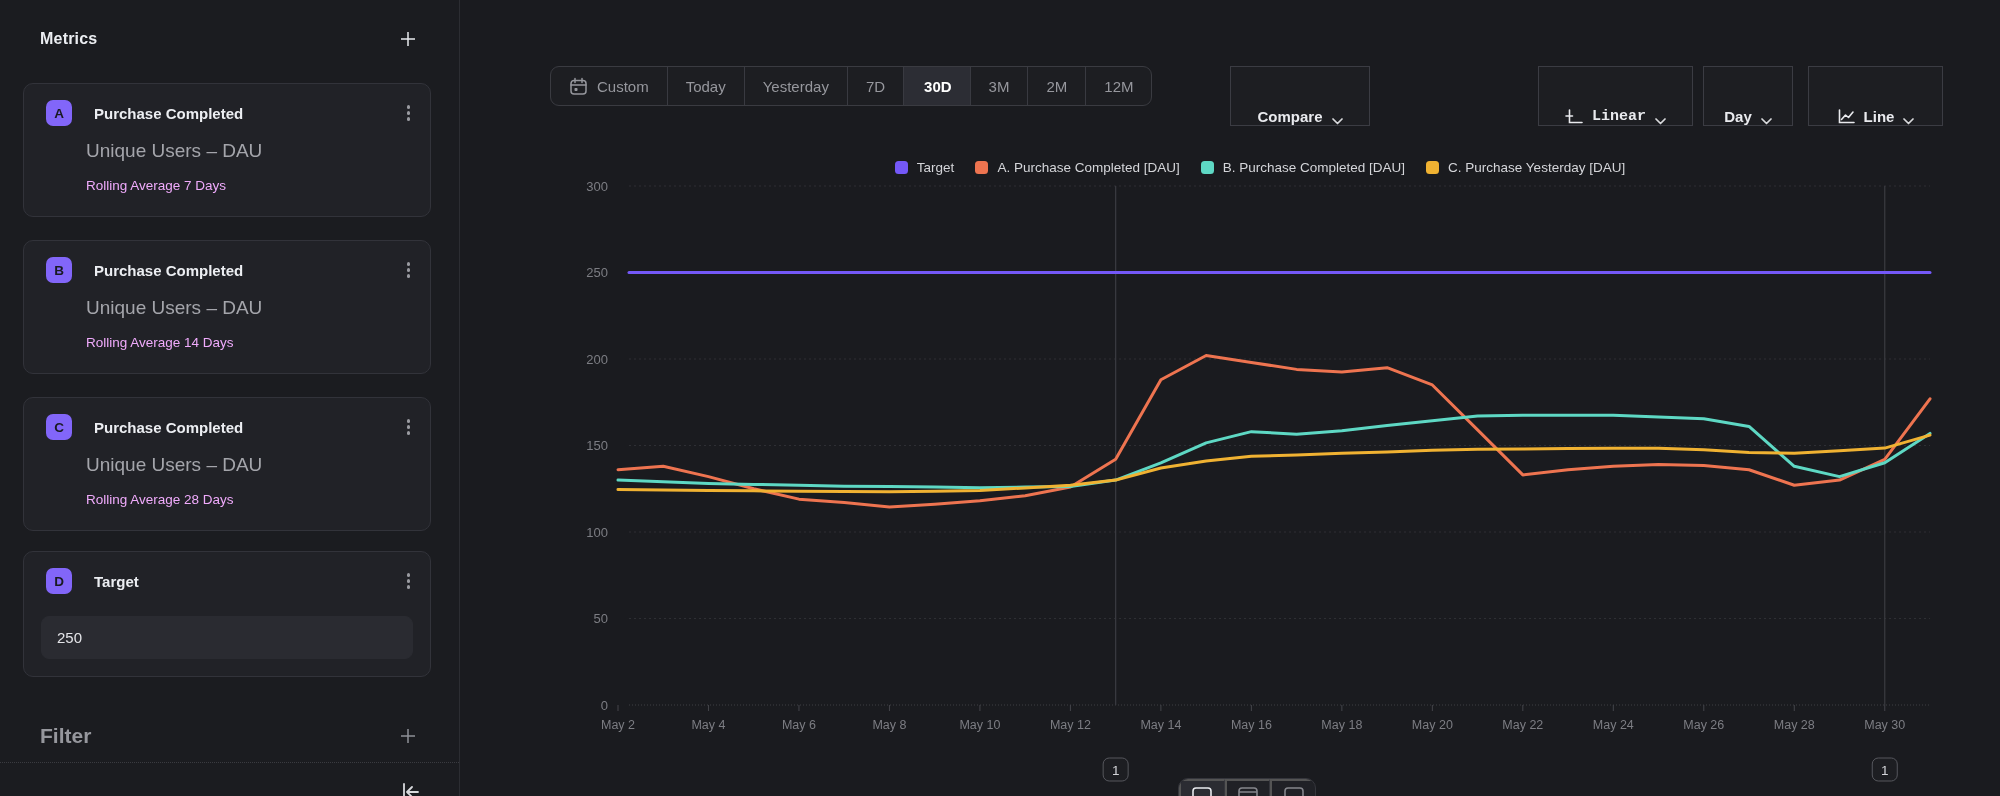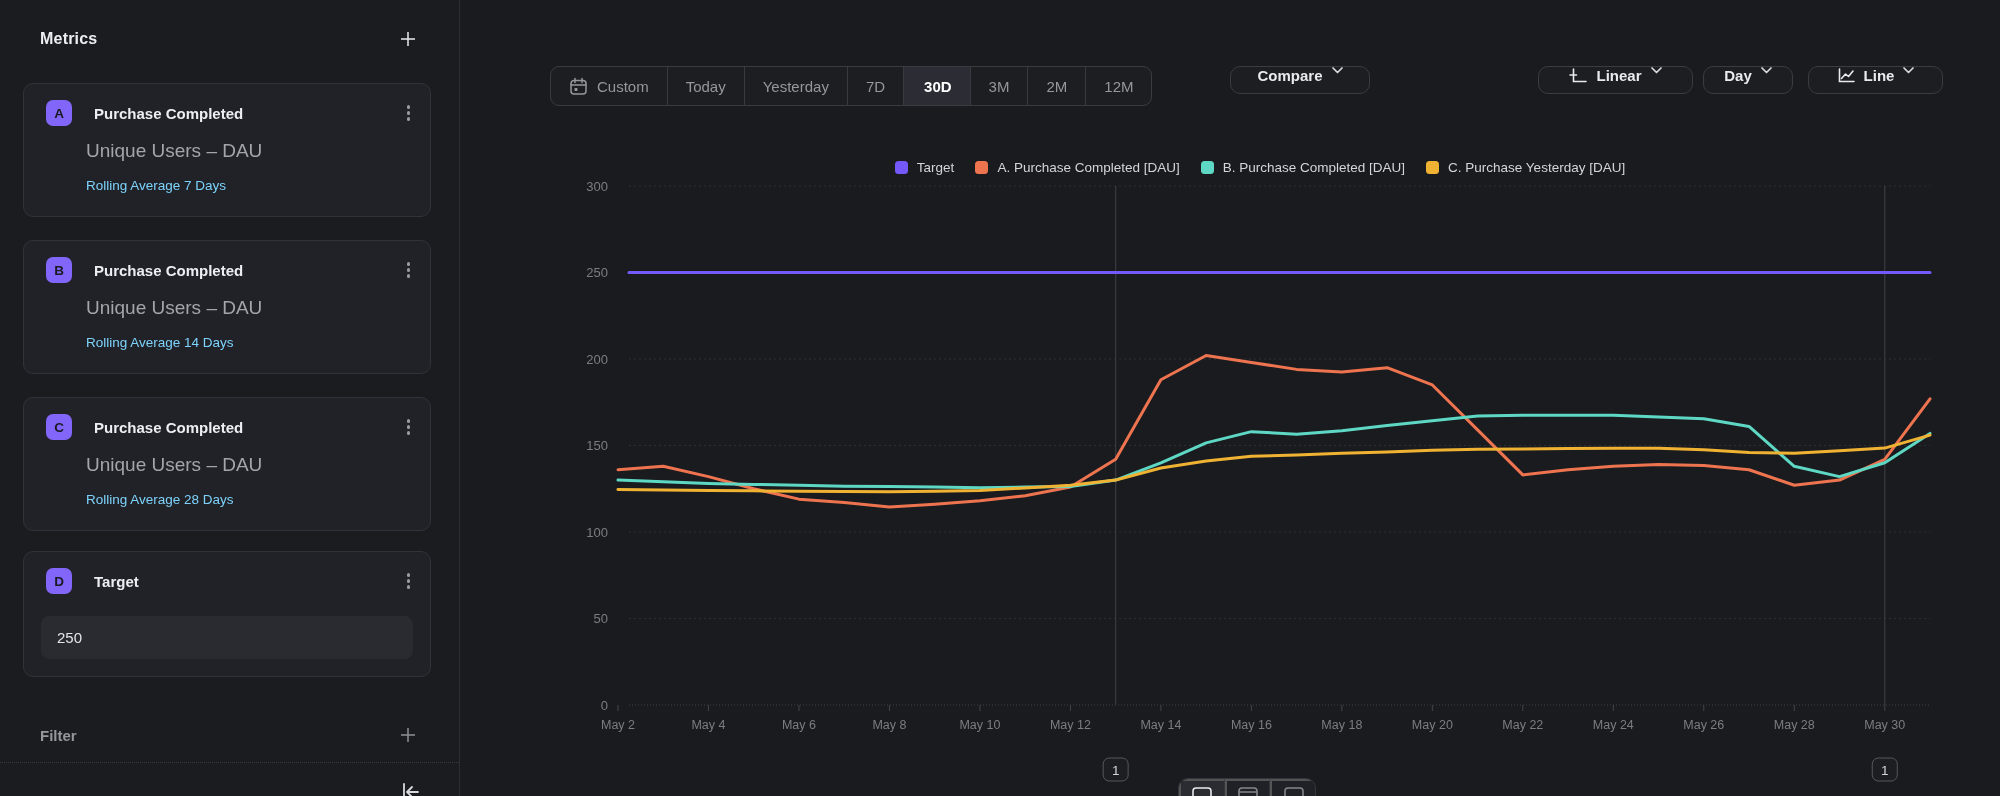--- a/index.html
+++ b/index.html
@@ -20,34 +20,34 @@
   .card-a { top:83px;  height:134px; }
   .card-b { top:240px; height:134px; }
   .card-c { top:397px; height:134px; }
   .card-d { top:551px; height:126px; }
   .card-head { position:absolute; left:22px; right:16px; top:16px; display:flex; align-items:center; }
   .badge { width:26px; height:26px; border-radius:7px; background:#8266f9; color:#191a22; font-size:13.5px; font-weight:700; display:flex; align-items:center; justify-content:center; flex:0 0 auto; }
   .card-title { margin-left:22px; font-size:15px; font-weight:700; color:#eceef2; flex:1; }
   .kebab { display:flex; flex-direction:column; gap:2.5px; align-items:center; padding:4px; background:none; border:none; cursor:pointer; }
   .kebab i { width:3.5px; height:3.5px; border-radius:50%; background:#9a9ba1; }
   .card-line1 { position:absolute; left:62px; top:56px; font-size:19px; color:#a4a5ab; }
-  .card-line2 { position:absolute; left:62px; top:94px; font-size:13.5px; color:#7dd3fc; }
+  .card-line2 { position:absolute; left:62px; top:94px; font-size:13.5px; color:#f0abfc; }
   .target-input { position:absolute; left:17px; right:17px; top:64px; height:43px; background:#2a2b31; border:1px solid #2a2b31; border-radius:8px; color:#e4e5e9; font-size:15px; font-family:"Liberation Sans",sans-serif; padding:0 15px; outline:none; }
   .filter-row { position:absolute; left:40px; right:40px; top:724px; display:flex; justify-content:space-between; align-items:center; }
-  .filter-title { font-size:15px; font-weight:700; color:#96979d; }
+  .filter-title { font-size:21px; font-weight:700; color:#96979d; }
   .sidebar-divider { position:absolute; left:0; right:0; top:762px; border-top:1px dotted #3a3b40; }
   .collapse-btn { position:absolute; left:398px; top:780px; }
   
   .range-group { position:absolute; left:550px; top:66px; height:40px; display:flex; border:1px solid #3a3b41; border-radius:9px; overflow:hidden; background:#1d1e22; }
   .range-seg { display:flex; align-items:center; justify-content:center; gap:9px; padding:0 18px; font-size:15px; color:#96979d; border:none; border-right:1px solid #393a41; background:transparent; cursor:pointer; font-family:"Liberation Sans",sans-serif; white-space:nowrap; }
   .range-seg:last-child { border-right:none; }
   .range-seg.active { background:#2c2d34; color:#ffffff; font-weight:700;padding-left:20px; }
-  .tool-btn { position:absolute; top:66px; height:28px; display:flex; align-items:flex-start; justify-content:center; gap:9px; border:1px solid #3b3c43; border-radius:10px; background:#1d1e22; color:#e9eaee; font-size:15px; font-weight:700; cursor:pointer; font-family:"Liberation Sans",sans-serif; }
+  .tool-btn { position:absolute; top:66px; height:60px; display:flex; align-items:flex-end; justify-content:center; gap:9px; border:1px solid #3b3c43; border-radius:0; background:#1d1e22; color:#e9eaee; font-size:15px; font-weight:700; cursor:pointer; font-family:"Liberation Sans",sans-serif; }
   .btn-compare { left:1230px; width:140px; }
-  .btn-scale   { left:1538px; width:155px; }
+  .btn-scale   { left:1538px; width:155px;font-family:Liberation Mono, monospace; }
   .btn-interval{ left:1703px; width:90px; }
   .btn-type    { left:1808px; width:135px; }
   
   .legend { position:absolute; left:560px; width:1400px; top:160px; display:flex; justify-content:center; gap:21px; }
   .legend-item { display:flex; align-items:center; gap:9px; cursor:pointer; }
   .legend-swatch { width:13px; height:13px; border-radius:3.5px; flex:0 0 auto; }
   .legend-label { font-size:13.5px; color:#d4d5d9; }
   
   #chart-svg { position:absolute; left:0; top:0; }
   

